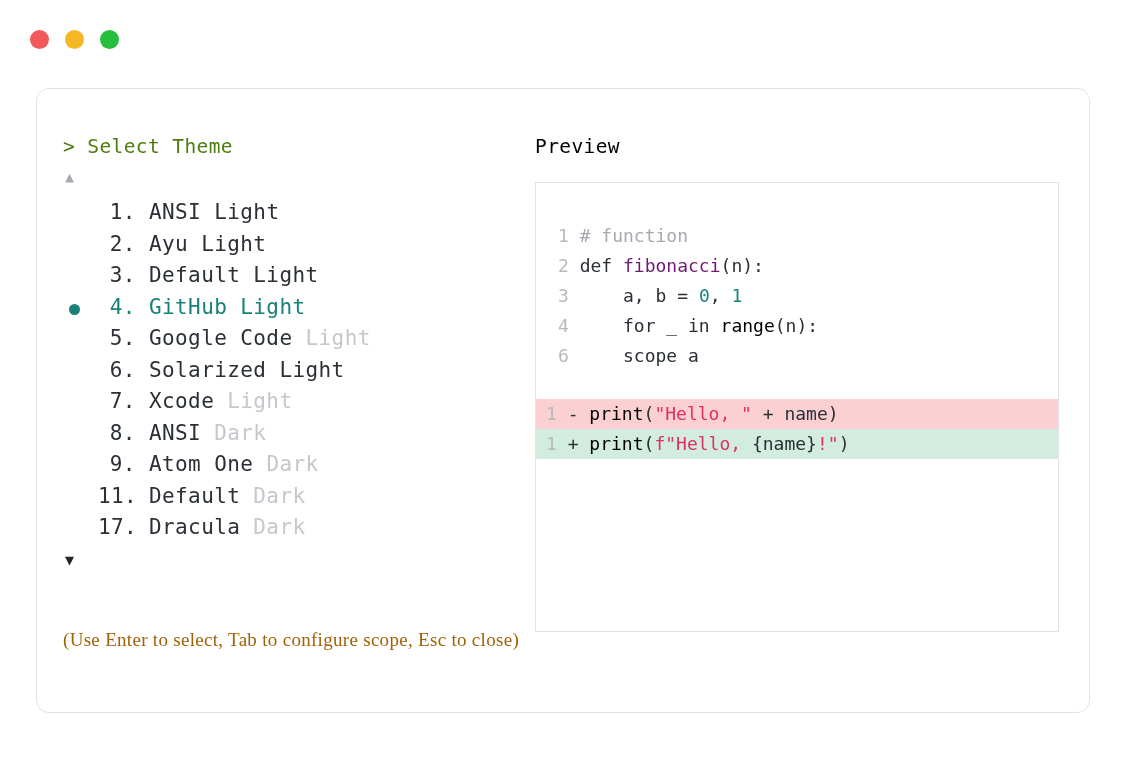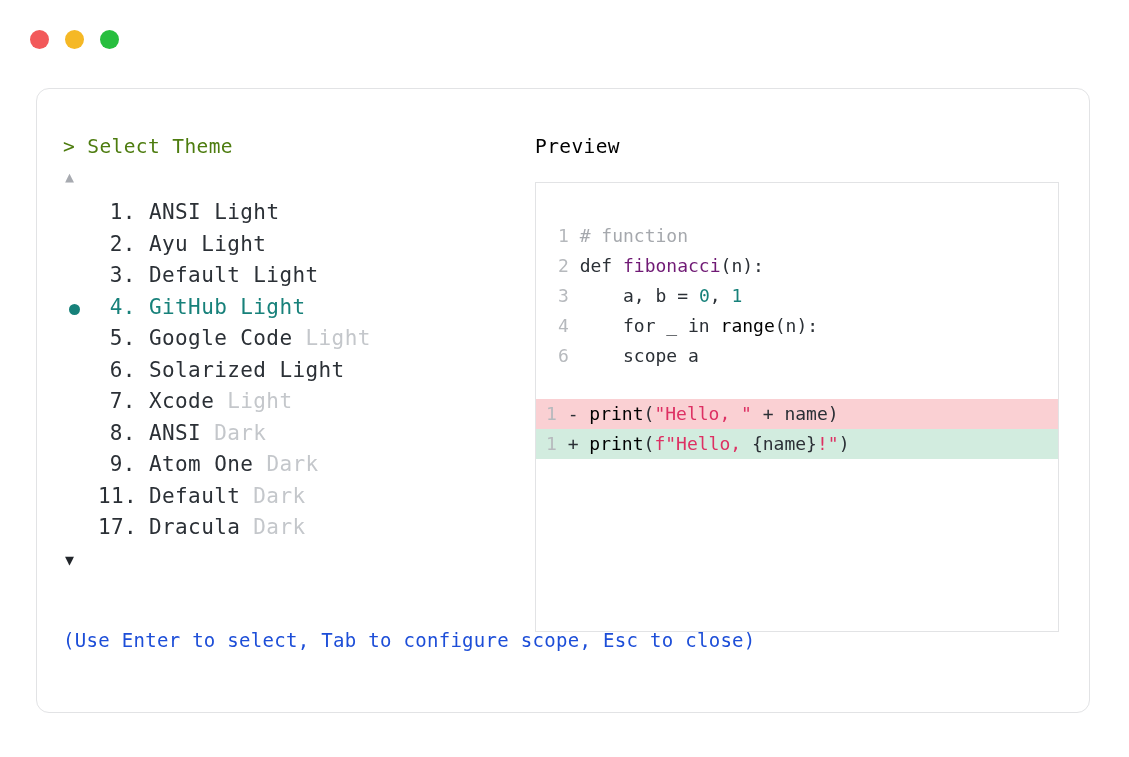--- a/index.html
+++ b/index.html
@@ -111,22 +111,23 @@
     color: #22262b;
     height: 20px;
   }
 
   .hint {
     position: absolute;
     left: 26px;
     top: 540px;
     font-size: 19px;
     letter-spacing: 0.3px;
-    color: #1d4ed8;
-    white-space: pre;
+    color: #a16207;
+    white-space: pre;
+    font-family: Liberation Serif, serif;
   }
 
   
   .right-col {
     position: absolute;
     left: 498px;
     top: 45px;
     width: 530px;
   }
   .preview-label {

